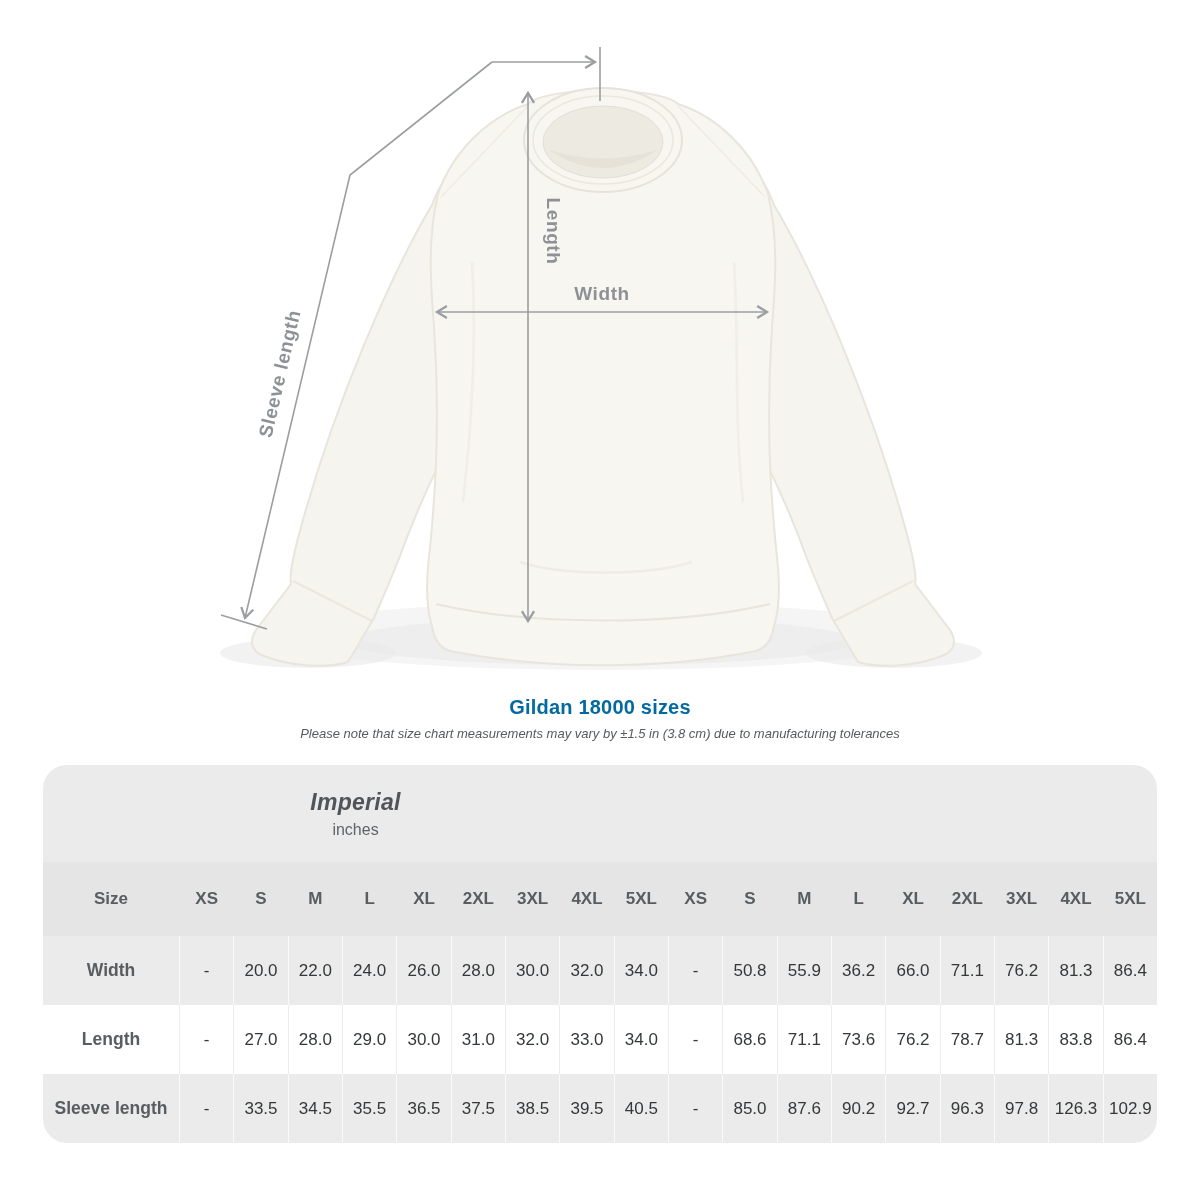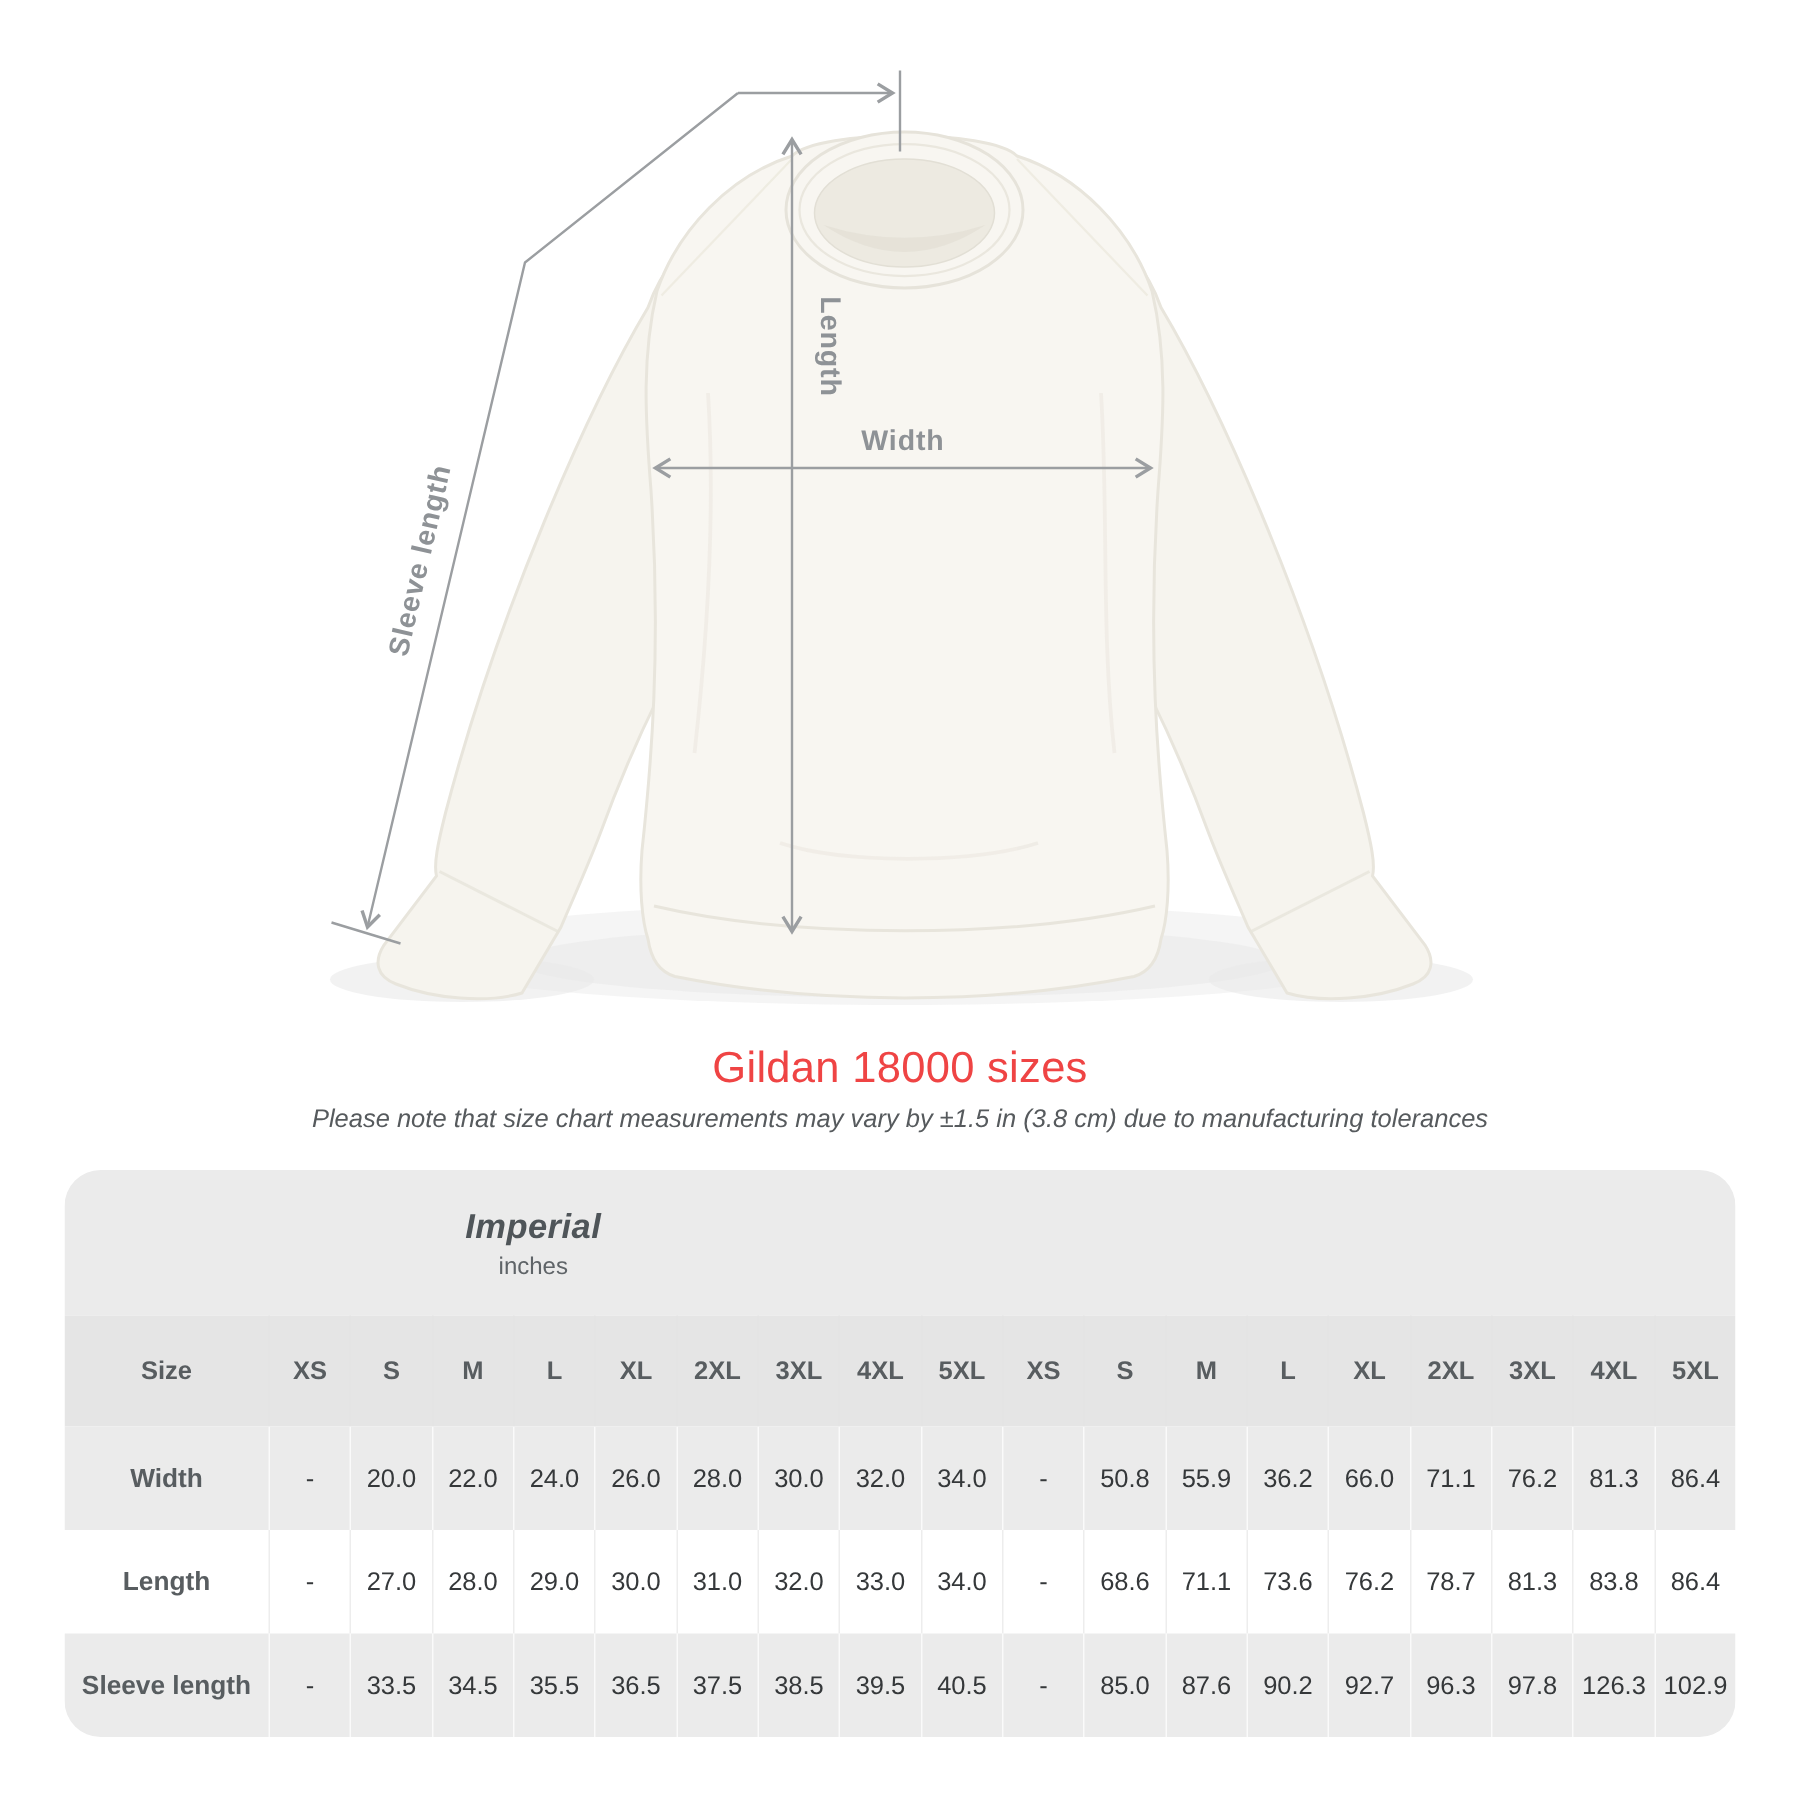--- a/index.html
+++ b/index.html
@@ -6,22 +6,22 @@
   body{
     width:1200px;height:1200px;overflow:hidden;
     font-family:"Liberation Sans", sans-serif;
     -webkit-font-smoothing:antialiased;
   }
   
   .hero{width:1200px;height:690px;display:block;}
   svg text{font-family:"Liberation Sans", sans-serif;font-weight:bold;fill:#8e9296;font-size:19px;letter-spacing:.6px;}
   
   .titleblock{text-align:center;}
-  .titleblock h1{margin:6px 0 7px;font-size:29px;font-weight:normal;color:#ef4444;letter-spacing:.2px;}
-  .titleblock p{margin:0 0 24px;font-size:17px;font-style:italic;color:#565a5d;}
+  .titleblock h1{margin:6px 0 7px;font-size:20px;font-weight:bold;color:#0369a1;letter-spacing:.2px;}
+  .titleblock p{margin:0 0 24px;font-size:13px;font-style:italic;color:#565a5d;}
   
   .tbl{width:1114px;margin:0 auto;border-radius:24px;overflow:hidden;}
   .trow{display:grid;grid-template-columns:136px repeat(18,1fr);}
   .band{background:#ebebeb;height:97px;}
   .band .group{display:flex;flex-direction:column;align-items:center;justify-content:center;gap:5px;}
   .band .g1{grid-column:1 / span 10;}
   .band .g2{grid-column:11 / span 9;}
   .gname{font-size:23px;font-weight:bold;font-style:italic;color:#4f5559;letter-spacing:.3px;}
   .gunit{font-size:16px;color:#5f6468;}
   .c{display:flex;align-items:center;justify-content:center;height:100%;}

